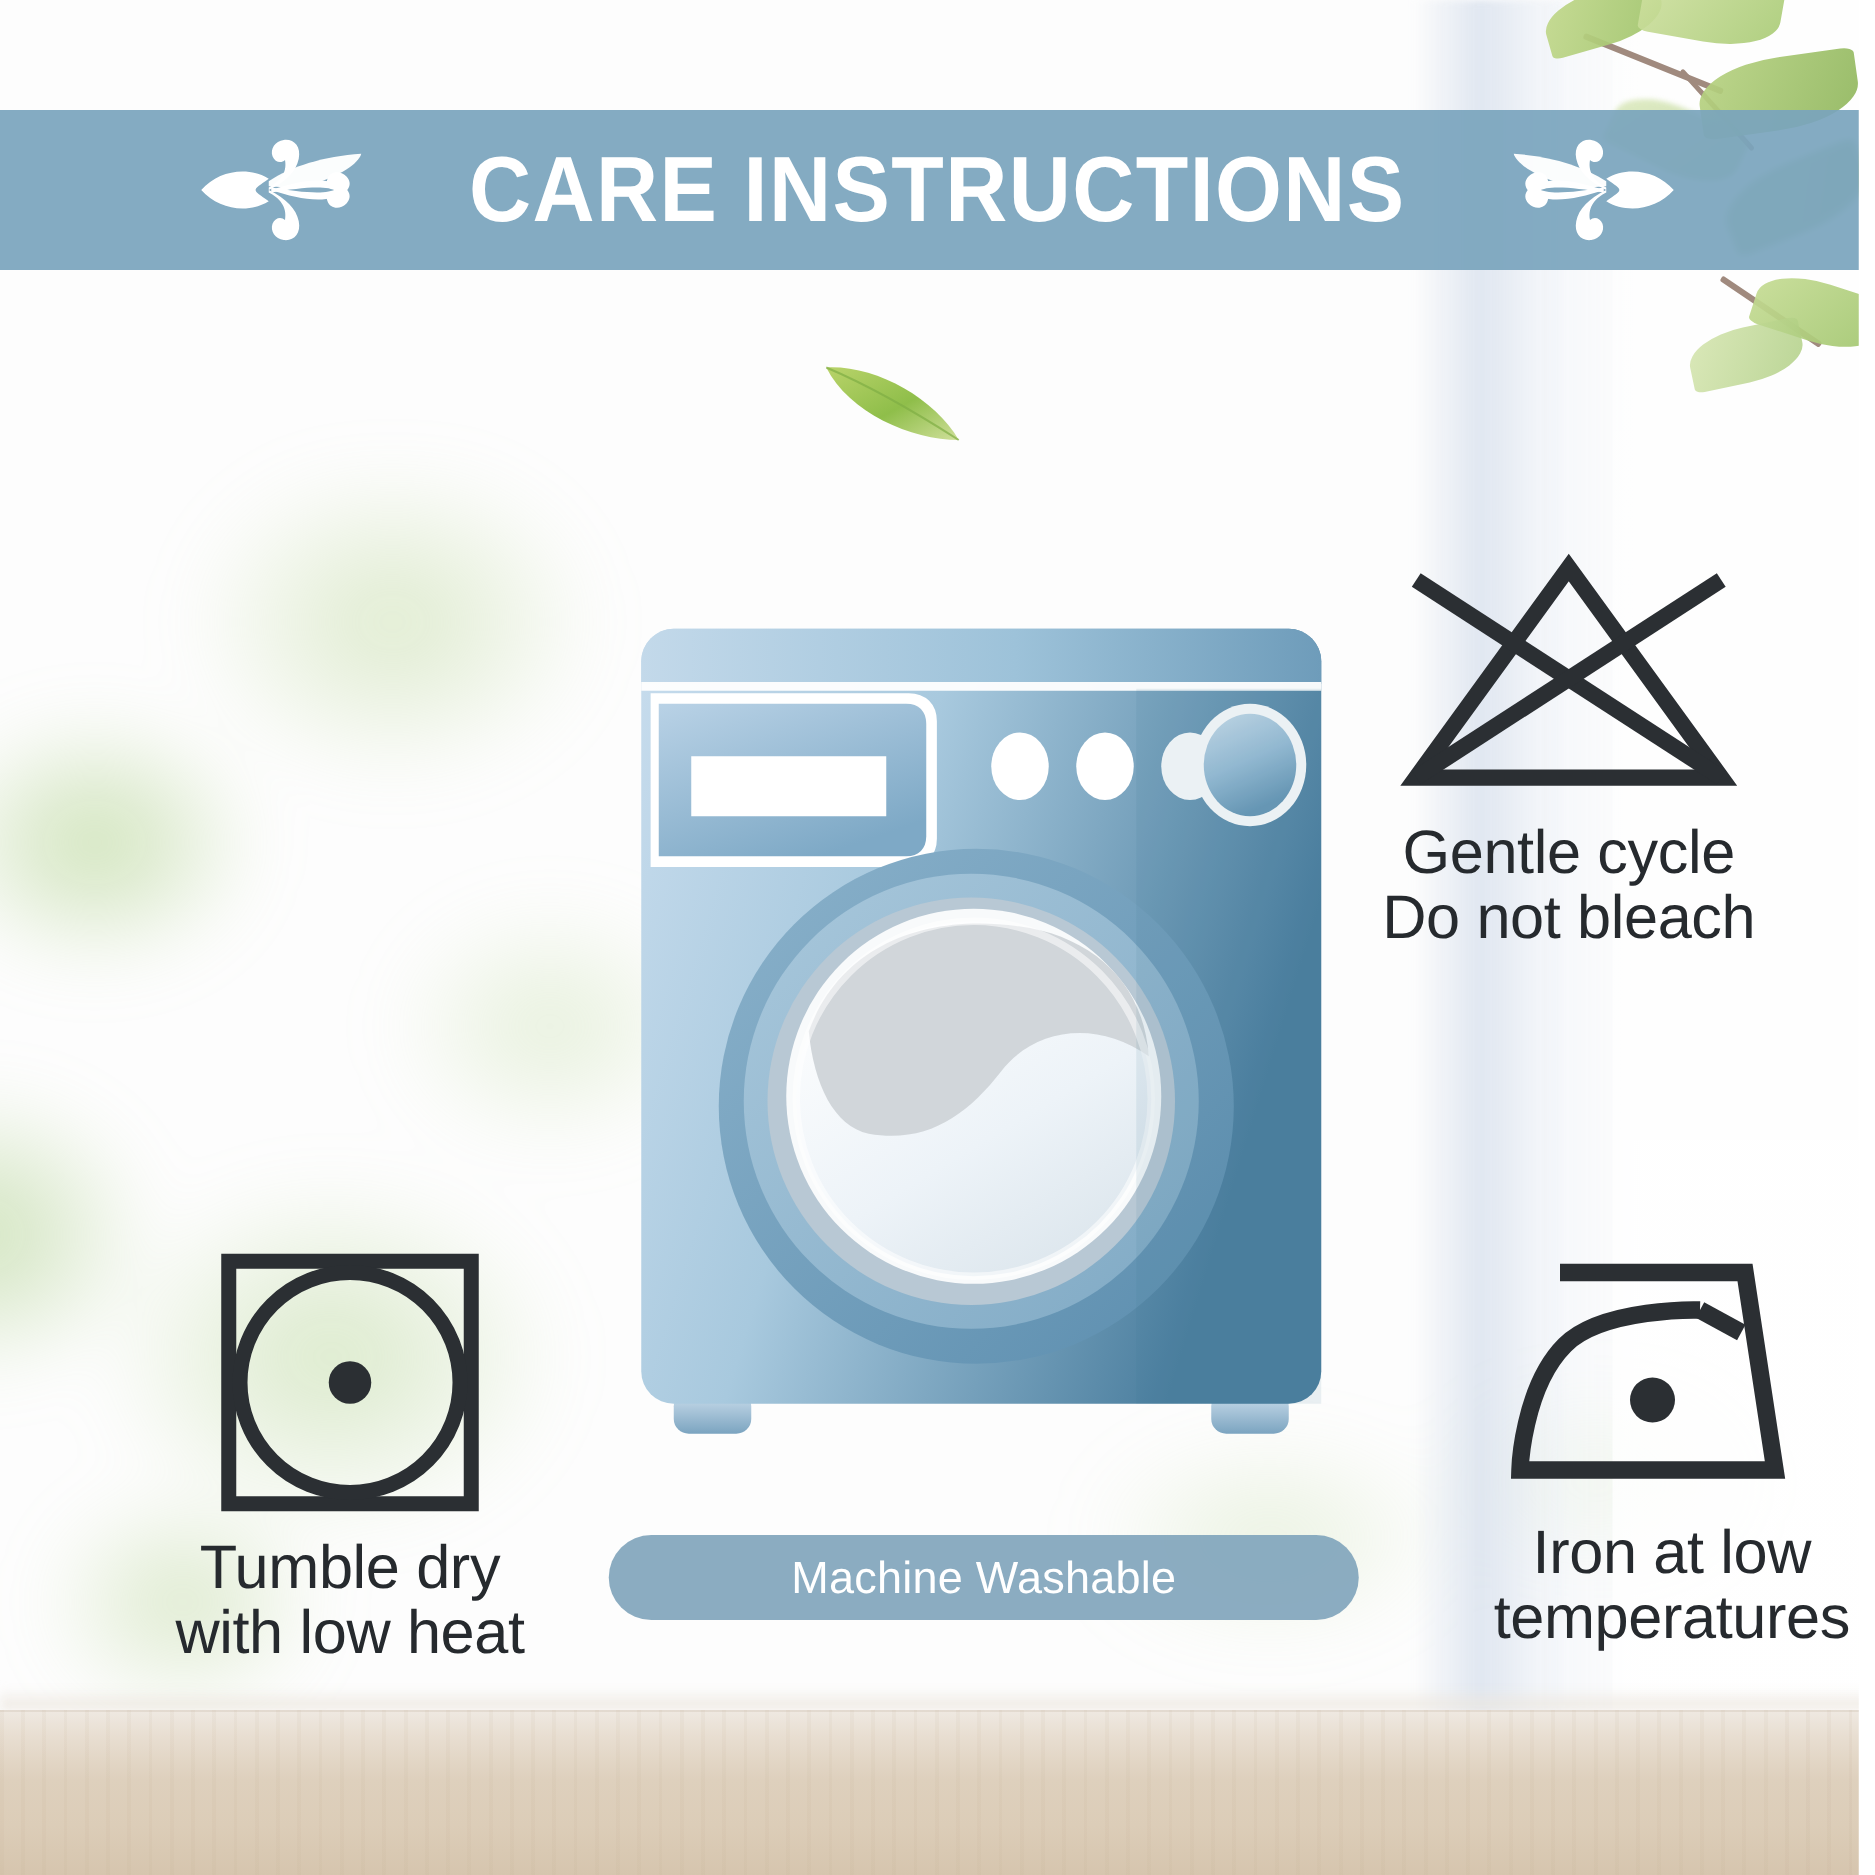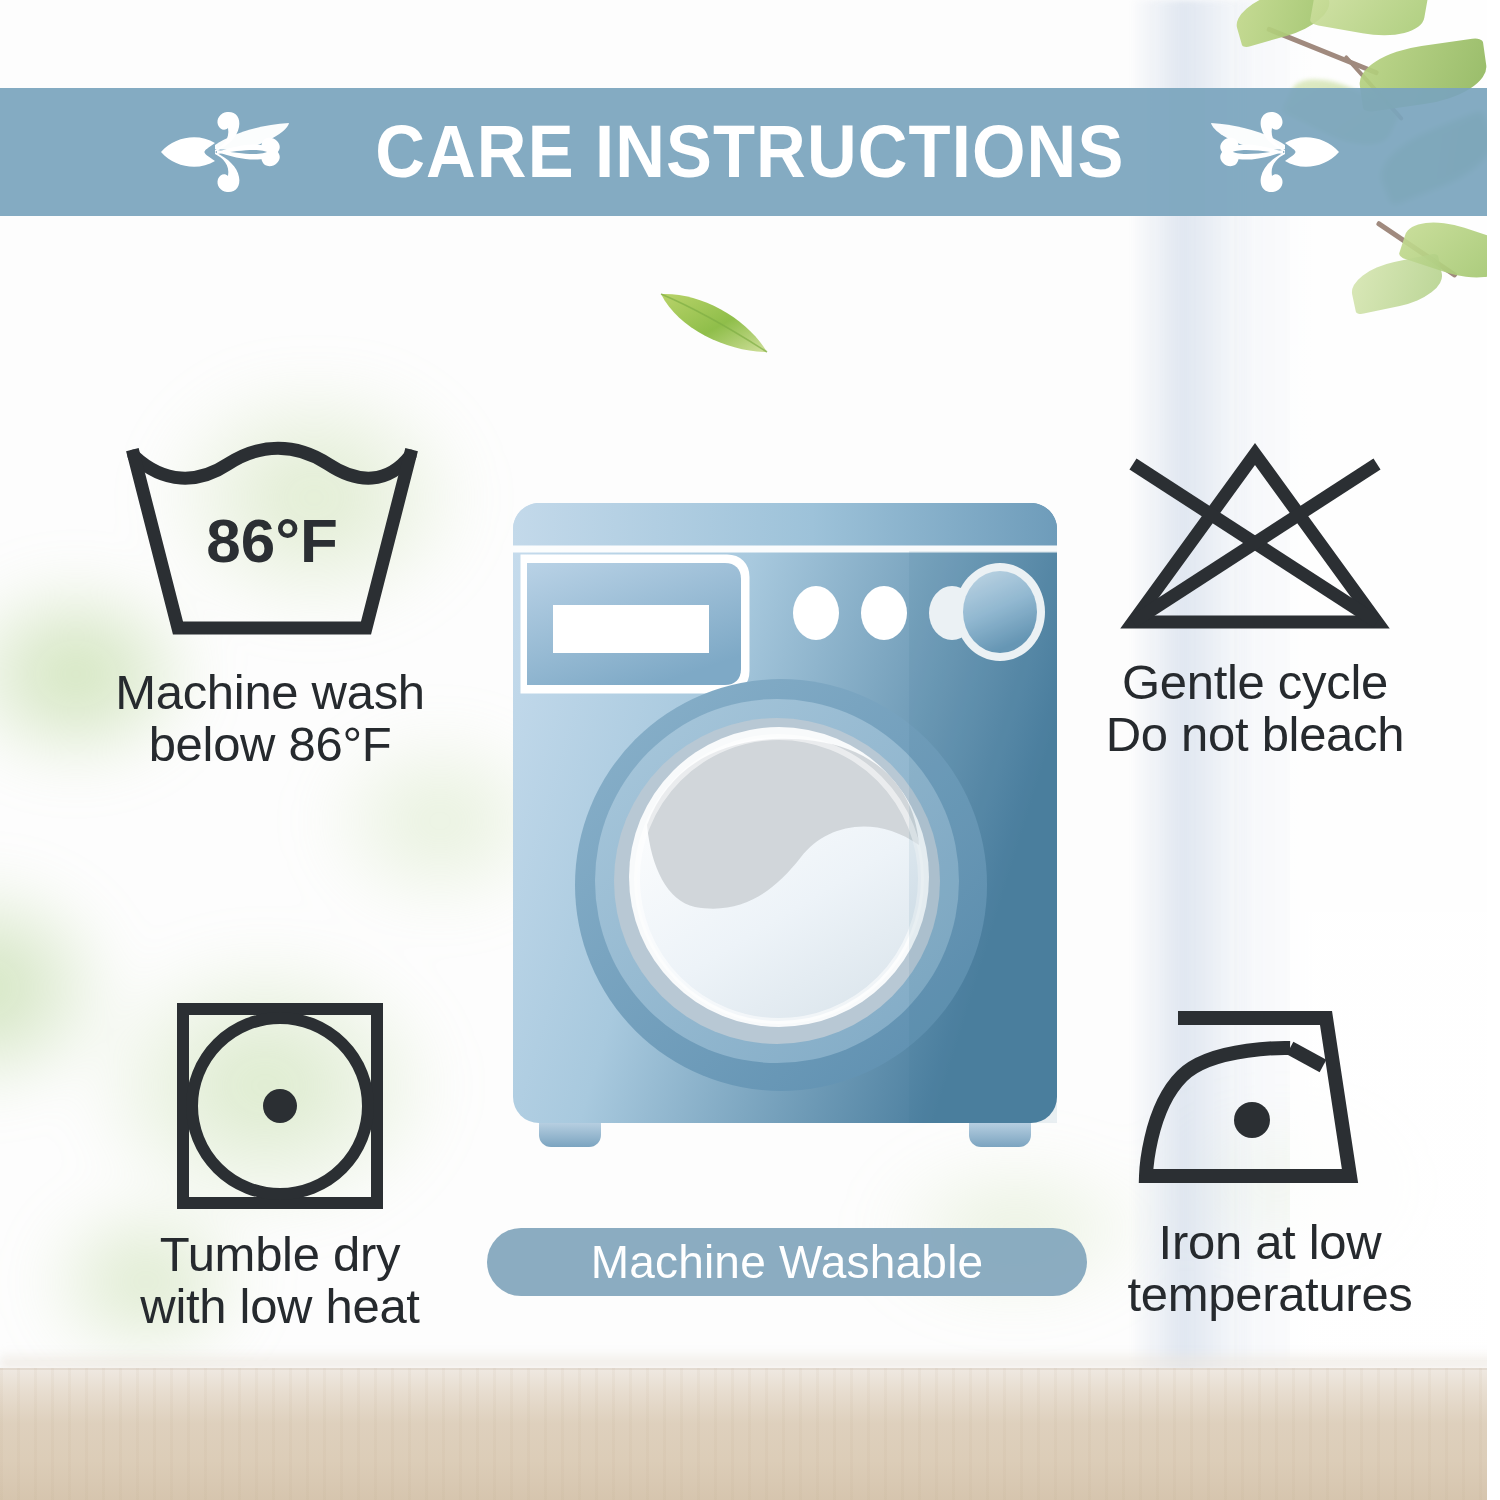--- a/index.html
+++ b/index.html
@@ -89,31 +89,31 @@
   .care-item{position:absolute;display:flex;flex-direction:column;align-items:center;}
   .care-label{
     color:#262a2e;font-size:49px;line-height:1.07;text-align:center;
     font-weight:400;white-space:pre-line;margin-top:16px;letter-spacing:-.3px;
   }
   .icon-box{display:block;}
 
   #item-wash  {left:60px;  top:440px; width:420px;}
   #item-bleach{left:1045px;top:440px; width:420px;}
   #item-dry   {left:70px;  top:1000px;width:420px;}
-  #item-iron  {left:1060px;top:1000px;width:420px;}
+  #item-iron  {left:1060px;top:1000px;width:420px;align-items:flex-end;}
 
   
   .machine-wrap{position:absolute;left:505px;top:485px;width:560px;height:700px;}
   .machine-badge{
     position:absolute;left:487px;top:1228px;width:600px;height:68px;
     background:rgba(130,166,188,.93);border-radius:34px;
     display:flex;align-items:center;justify-content:center;
   }
   .machine-badge-text{
-    color:#ffffff;font-size:46px;font-weight:400;letter-spacing:.2px;line-height:1;
+    color:#ffffff;font-size:36px;font-weight:400;letter-spacing:.2px;line-height:1;
   }
 </style>
 </head>
 <body>
 
 <div class="stage">
 
   <div class="bg">
     <div class="bg-green-left"></div>
     <div class="bg-green-bottomright"></div>
@@ -168,29 +168,20 @@
         <path d="M2 43 C16 27 40 24 56 34 C42 44 42 42 56 52 C40 62 16 59 2 43 Z"></path>
         <path d="M56 43 C70 36 78 28 80 18 C82 8 76 2 68 3 C61 4 57 10 59 16 C61 21 66 22 69 19 C71 30 64 37 56 41 Z"></path>
         <path d="M56 43 C70 50 78 58 80 68 C82 78 76 84 68 83 C61 82 57 76 59 70 C61 65 66 64 69 67 C71 56 64 49 56 45 Z"></path>
         <path d="M58 43 C76 37 94 33 108 37 C120 40 124 48 118 54 C113 59 105 58 103 52 C101 47 105 43 110 44 C103 39 82 41 58 45 Z"></path>
         <path d="M58 43 C76 49 94 53 108 49 C120 46 124 38 118 32 C113 27 105 28 103 34 C101 39 105 43 110 42 C103 47 82 45 58 41 Z"></path>
         <path d="M56 36 C74 24 100 16 130 14 C128 22 112 32 92 38 C80 41 66 41 56 40 Z" opacity=".97"></path>
       </g>
     </svg>
   </div>
 
-  <div class="care-item" id="item-wash">
-    <svg class="icon-box" width="300" height="210" viewBox="0 0 300 210">
-      <path d="M14 16 C44 44 78 44 108 24 C140 3 176 3 208 24 C238 44 268 44 290 16" fill="none" stroke="#2b2f33" stroke-width="13" stroke-linecap="round" stroke-linejoin="round"></path>
-      <path d="M14 16 L58 188 L246 188 L290 16" fill="none" stroke="#2b2f33" stroke-width="13" stroke-linecap="square" stroke-linejoin="miter"></path>
-      <text x="152" y="122" text-anchor="middle" font-family="Liberation Sans, sans-serif" font-size="62" font-weight="700" fill="#2b2f33">86°F</text>
-    </svg>
-    <div class="care-label">Machine wash
-below 86°F</div>
-  </div>
 
   <div class="care-item" id="item-dry">
     <svg class="icon-box" width="212" height="212" viewBox="0 0 212 212">
       <rect x="9" y="9" width="194" height="194" fill="none" stroke="#2b2f33" stroke-width="12"></rect>
       <circle cx="106" cy="106" r="88" fill="none" stroke="#2b2f33" stroke-width="12"></circle>
       <circle cx="106" cy="106" r="17" fill="#2b2f33"></circle>
     </svg>
     <div class="care-label">Tumble dry
 with low heat</div>
   </div>

